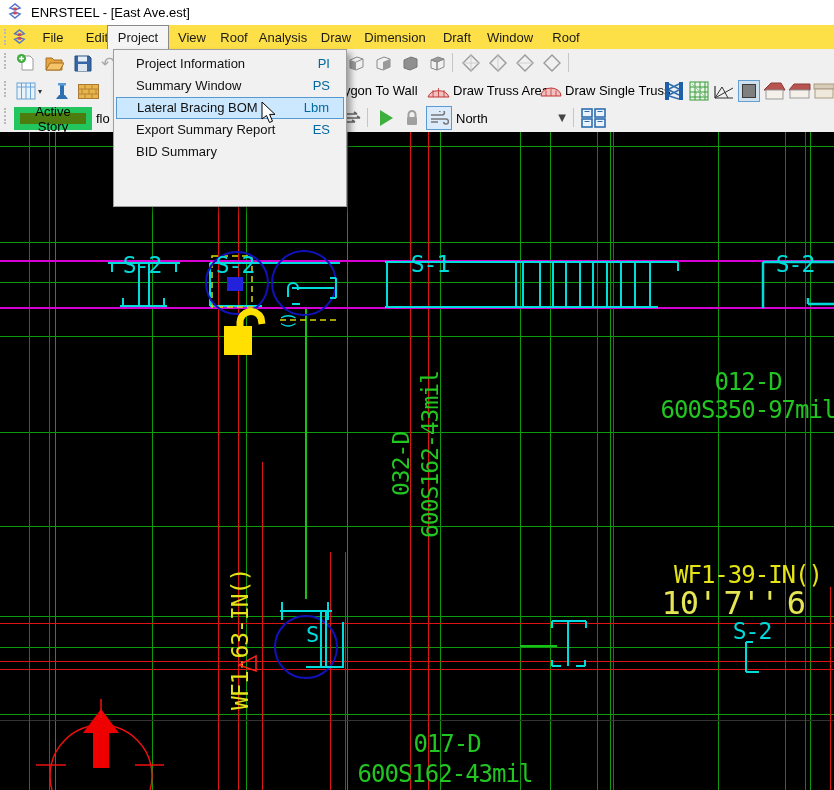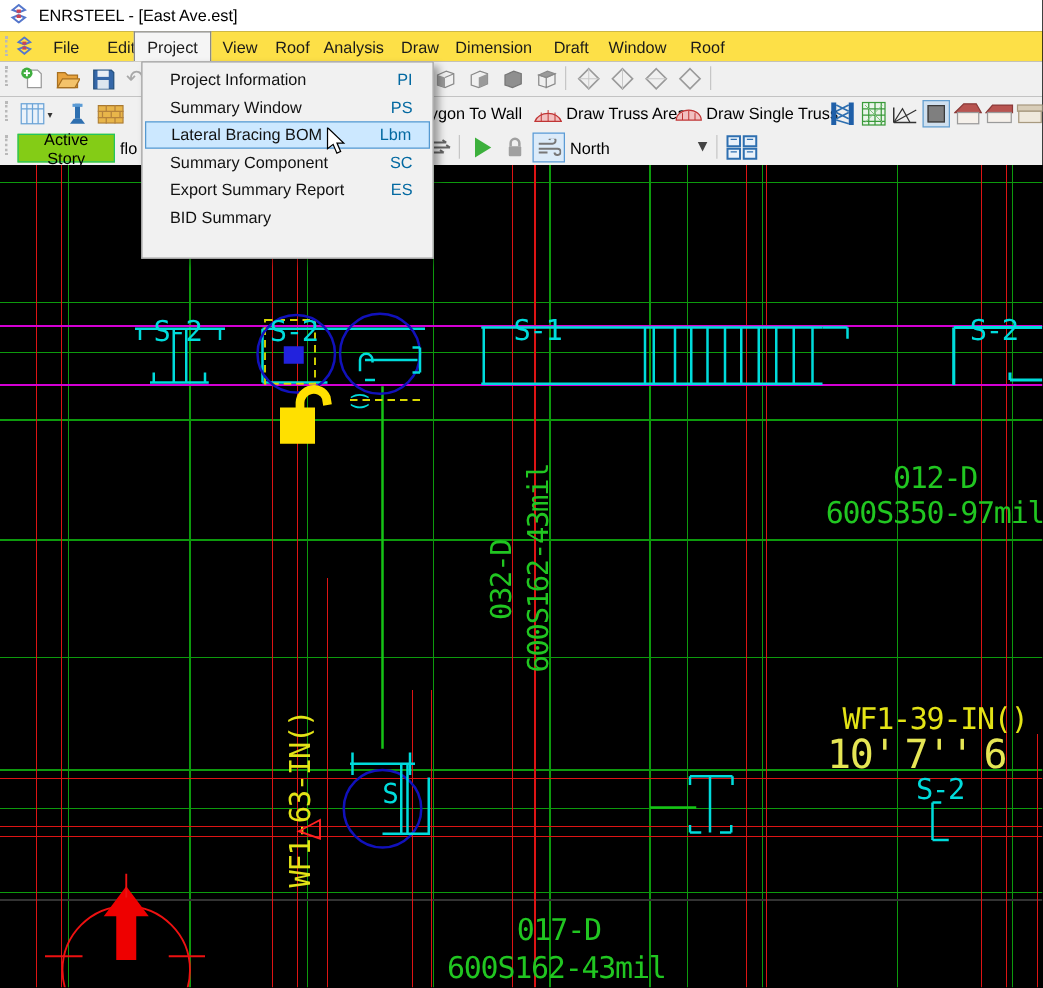--- a/index.html
+++ b/index.html
@@ -20,21 +20,21 @@
   .mitem.open{background:#f5f5f5;border:1px solid #8a8a8a;border-bottom:none;top:0;height:24px;box-sizing:border-box;}
   .tb{position:absolute;left:0;width:834px;background:#f0f0f0;}
   #tb1{top:49px;height:28px;}
   #tb2{top:77px;height:27px;}
   #tb3{top:104px;height:28px;}
   .tbtn{position:absolute;top:3px;width:24px;height:22px;display:flex;align-items:center;justify-content:center;}
   .tsep{position:absolute;top:4px;width:1px;height:19px;background:#c6c6c6;}
   .tlabel{position:absolute;top:6px;font-size:13px;color:#000;white-space:nowrap;}
   .glyph{font-family:"DejaVu Sans",sans-serif;}
   .activeStoryBtn{position:absolute;left:14px;top:3px;width:78px;height:23px;box-sizing:border-box;
-    border:1px solid #22c55e;background:#84cc16;font-size:13px;color:#000;
+    border:6px solid #22c55e;background:#4d7c0f;font-size:13px;color:#000;
     display:flex;align-items:center;justify-content:center;}
   .windBtn{position:absolute;left:426px;top:2px;width:26px;height:24px;box-sizing:border-box;
     border:1px solid #5b9bd5;background:#dcebf9;display:flex;align-items:center;justify-content:center;}
   .northCombo{position:absolute;left:456px;top:4px;width:112px;height:20px;font-size:13px;color:#000;
     display:flex;align-items:center;}
   .northCombo .arrow{position:absolute;right:2px;top:4px;font-size:10px;color:#444;}
   .pressedSq{box-sizing:border-box;border:1px solid #66a0d0;background:#cfe0ef;width:22px;height:22px;
     display:flex;align-items:center;justify-content:center;}
   .pressedSq .inner{width:12px;height:12px;background:#7f7f7f;border:1px solid #3a3a3a;}
   
@@ -478,24 +478,20 @@
   </div>
   <div class="drow">
     <span>Summary Window</span>
     <span class="sc">PS</span>
   </div>
   <div class="drow hl">
     <span>Lateral Bracing BOM</span>
     <span class="sc">Lbm</span>
   </div>
   <div class="drow">
-    <span>Summary Component</span>
-    <span class="sc">SC</span>
-  </div>
-  <div class="drow">
     <span>Export Summary Report</span>
     <span class="sc">ES</span>
   </div>
   <div class="drow">
     <span>BID Summary</span>
     <span class="sc"></span>
   </div>
 </div>
 
 <span class="cursor">

